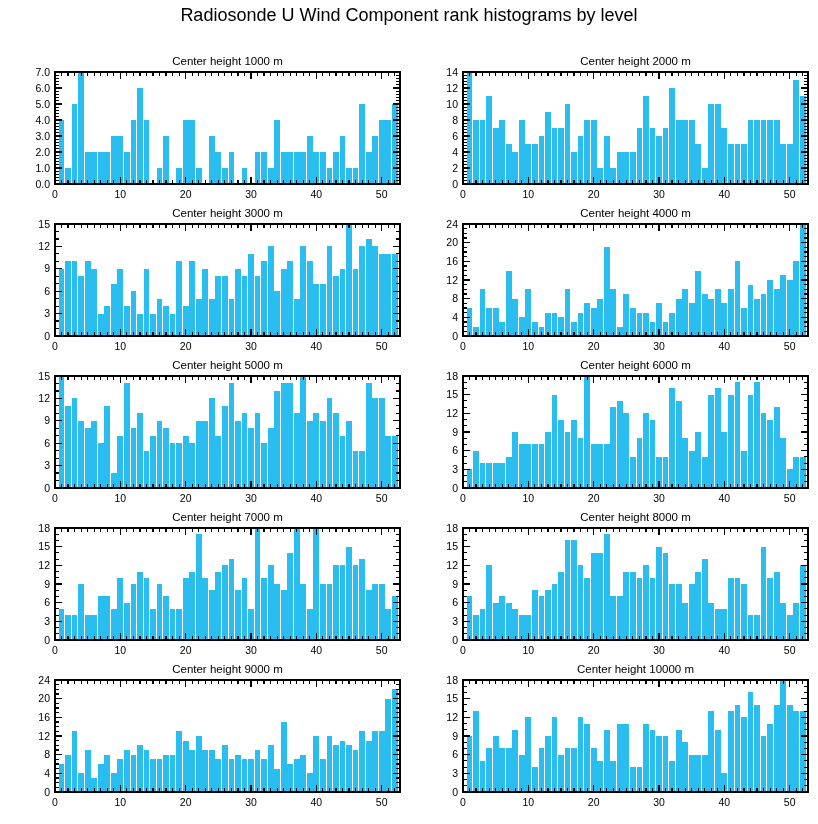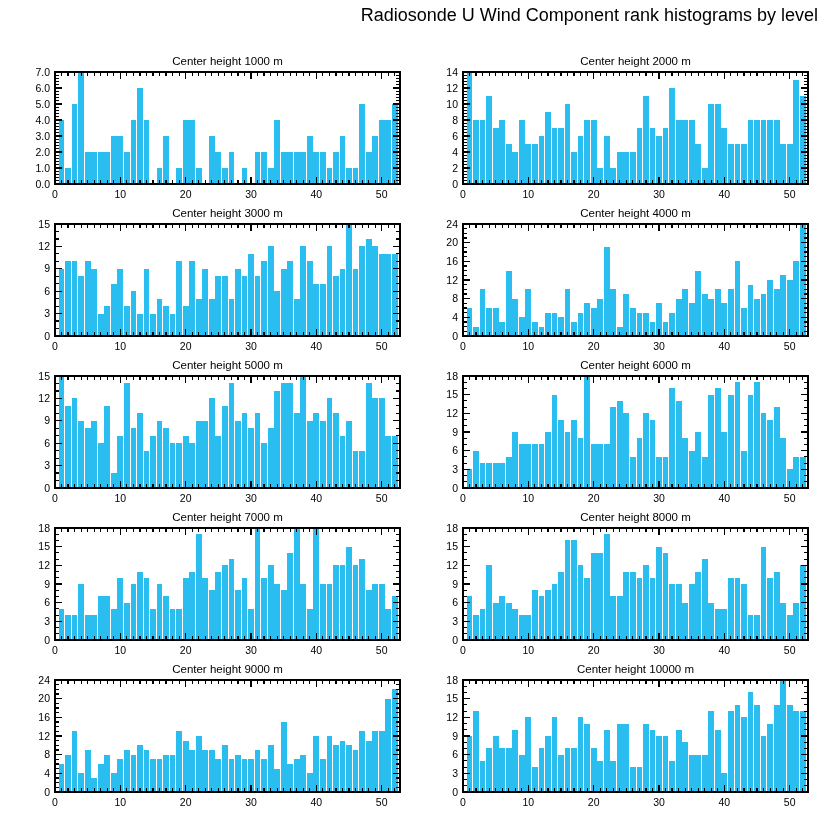--- a/index.html
+++ b/index.html
@@ -1,19 +1,19 @@
 <!DOCTYPE html>
 <html><head>
 <meta charset="utf-8">
 <style>
   html,body{margin:0;padding:0;background:#ffffff;}
   body{width:818px;height:824px;position:relative;overflow:hidden;
        font-family:"Liberation Sans",sans-serif;}
   #figure-title{position:absolute;top:5px;left:0;width:818px;margin:0;
-       text-align:right;font-size:18px;font-weight:400;color:#000;}
+       text-align:center;font-size:18px;font-weight:400;color:#000;}
   .subplot{position:absolute;}
   svg text{fill:#000;}
 </style>
 </head>
 <body>
 
 <h1 id="figure-title">Radiosonde U Wind Component rank histograms by level</h1>
 <div id="charts">
     <svg width="404" height="152" viewBox="0 0 404 152" class="subplot" style="left: 10px; top: 56px;">
       <text x="217.5" y="9" text-anchor="middle" font-size="11.5">Center height 1000 m</text>

